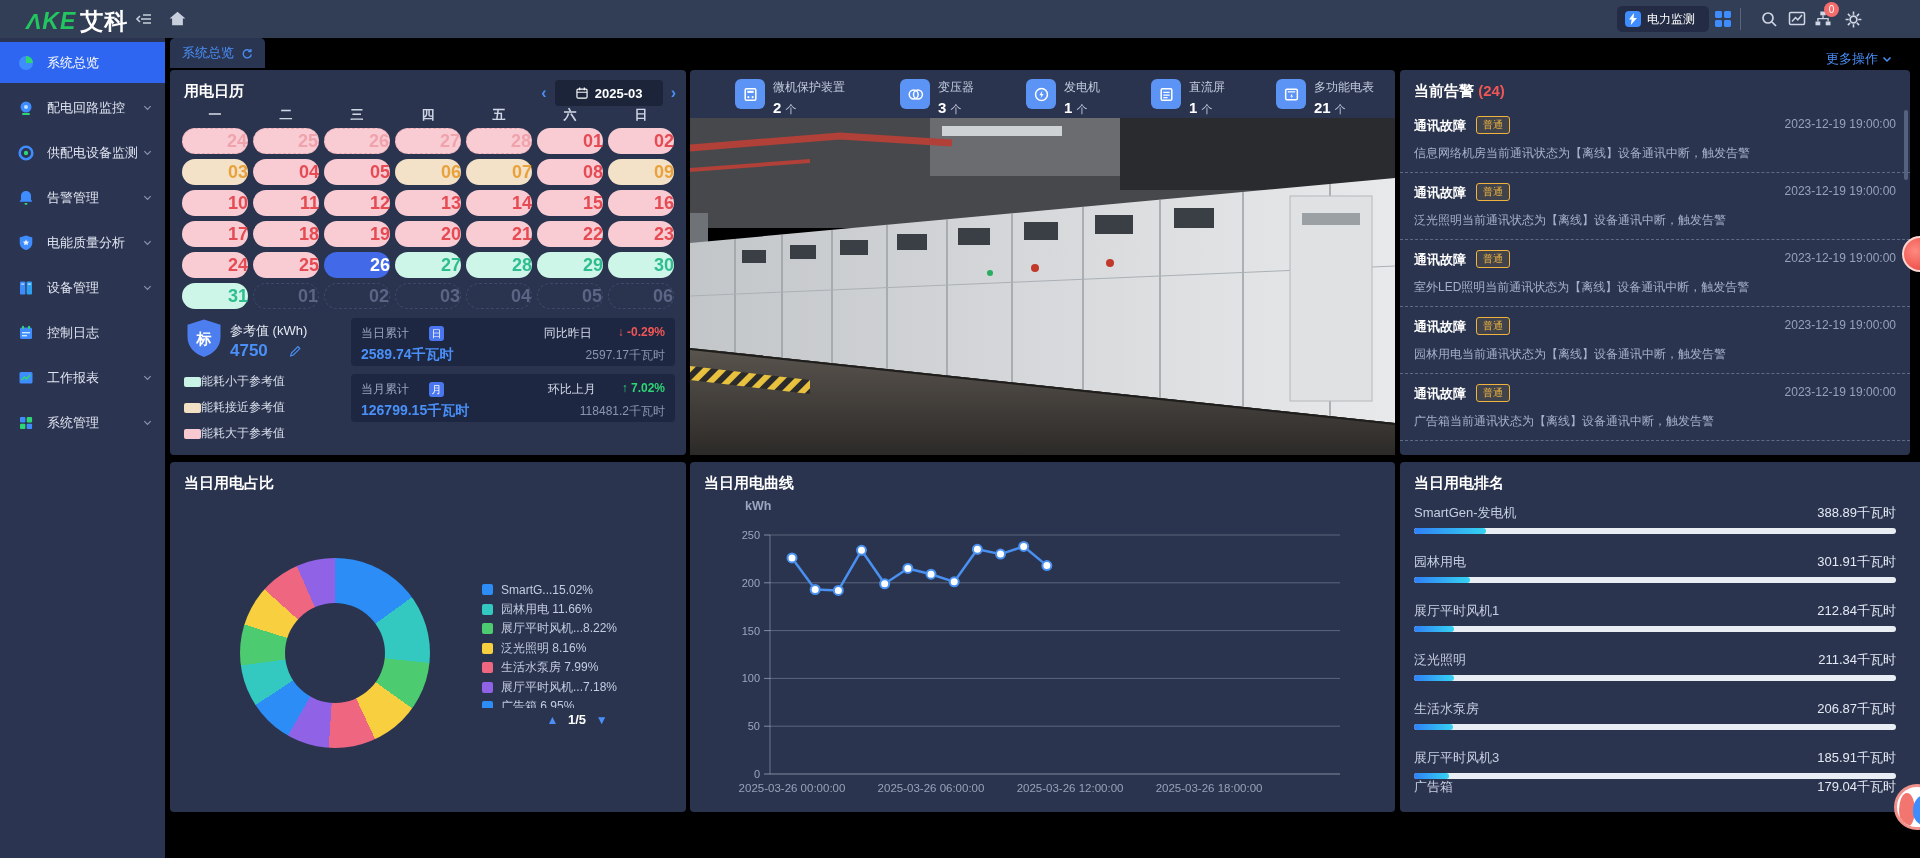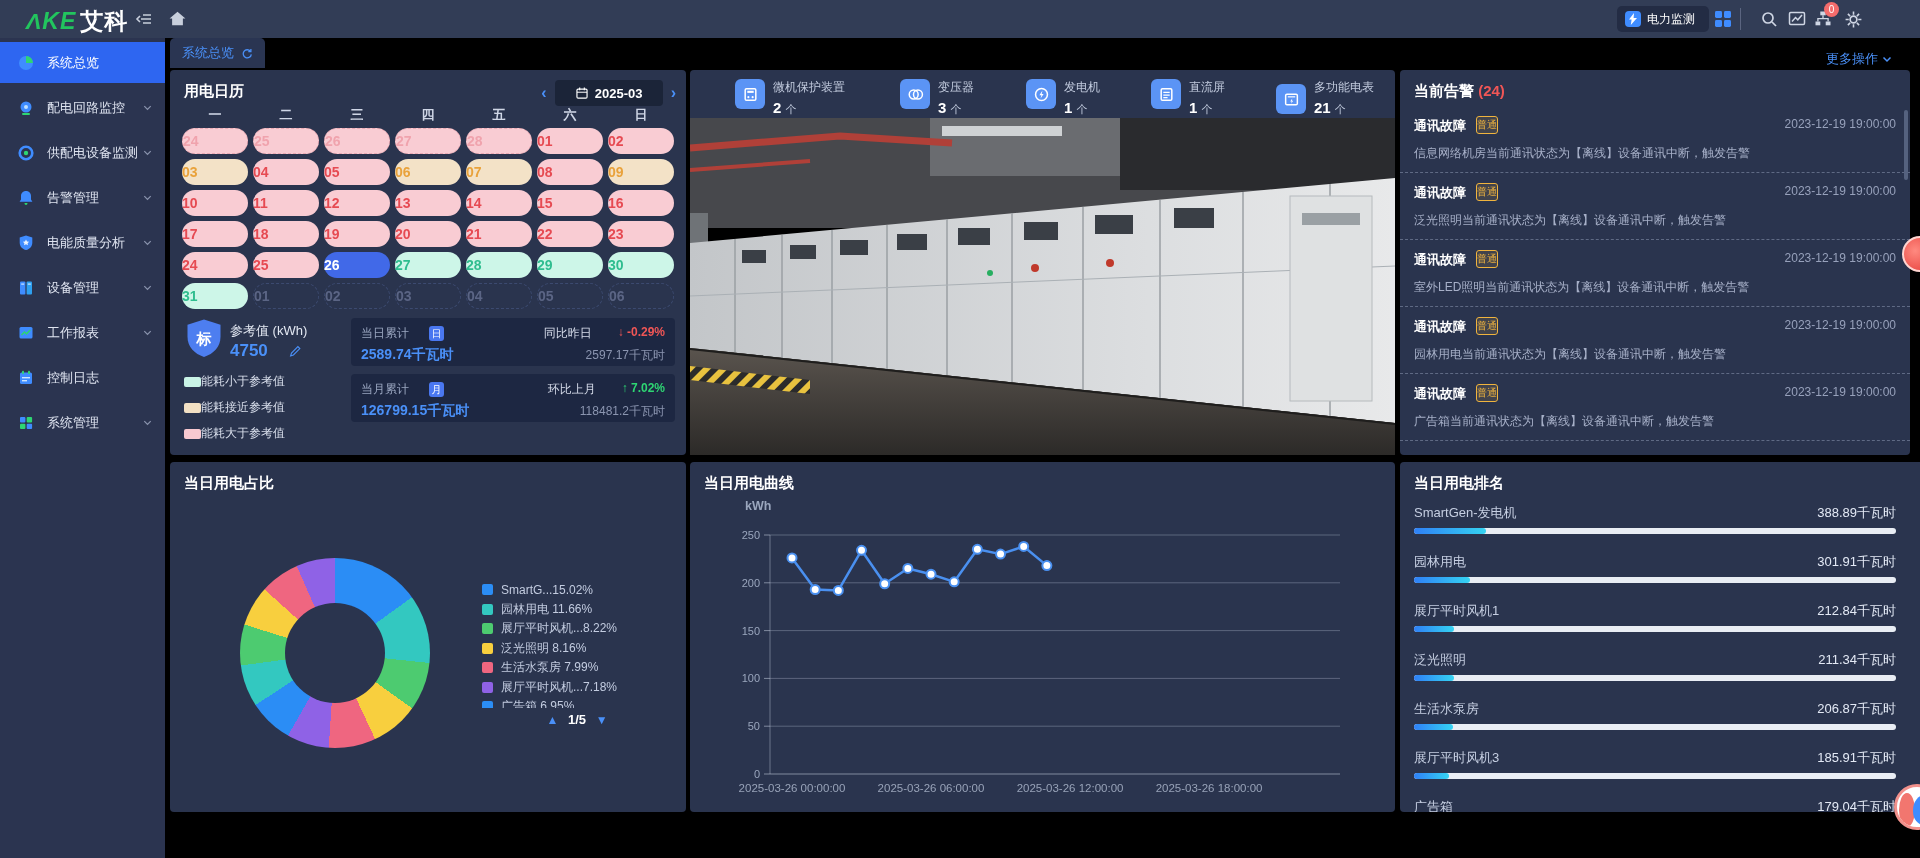--- a/index.html
+++ b/index.html
@@ -40,21 +40,21 @@
   
   #panel-calendar { left:170px; top:70px; width:516px; height:385px; }
   .cal-nav { position:absolute; top:10px; right:10px; display:flex; align-items:center; gap:8px; }
   .cal-arrow { color:#4a90f8; font-size:16px; font-weight:bold; cursor:pointer; line-height:24px; }
   .cal-date { width:108px; height:26px; background:#1b2438; border-radius:4px; display:flex; align-items:center;
               justify-content:center; gap:6px; font-size:13px; font-weight:bold; cursor:pointer; }
   .wdrow { position:absolute; left:12px; top:36px; width:492px; display:grid; grid-template-columns:repeat(7,66px); gap:5px; }
   .wd { text-align:center; font-size:13px; color:#cfd6e6; font-weight:bold; }
   .calgrid { position:absolute; left:12px; top:58px; display:grid; grid-template-columns:repeat(7,66px);
              grid-auto-rows:26px; gap:5px; }
-  .cell { border-radius:13px; text-align:left; line-height:26px; font-size:14px; font-weight:bold; cursor:pointer; }
+  .cell { border-radius:13px; text-align:right; line-height:26px; font-size:18px; font-weight:bold; cursor:pointer; }
   .c-high { background:#f9ccd3; color:#e64a52; }
   .c-near { background:#f3e2c7; color:#e9a23b; }
   .c-low  { background:#cdf6e8; color:#2fbd8f; }
   .c-sel  { background:#4169e8; color:#fff; }
   .c-prev { background:#f9ccd3; color:#f0a3ad; border:1px dashed #eaaab4; line-height:24px; }
   .c-next { background:transparent; color:#5b6585; border:1px dashed #3c4a70; line-height:24px; }
   .ref-label { position:absolute; left:60px; top:252px; font-size:13px; color:#e3e8f2; }
   .ref-value { position:absolute; left:60px; top:271px; font-size:17px; font-weight:bold; color:#4a90f8; display:flex; gap:20px; align-items:center; }
   .cal-leg { position:absolute; left:14px; top:303px; }
   .cal-leg .row { display:flex; align-items:center; gap:0; margin-bottom:9px; }
@@ -82,21 +82,21 @@
   .dev .ct span { font-size:11px; font-weight:normal; color:#c2cbde; }
   .photo { position:absolute; left:0; top:48px; width:705px; height:337px; overflow:hidden; }
 
   
   #panel-alarm { left:1400px; top:70px; width:510px; height:385px; }
   #panel-alarm .ptitle .cnt { color:#f05656; }
   .al-list { position:absolute; left:0; top:36px; width:510px; }
   .al-item { position:relative; height:67px; border-bottom:1px dashed rgba(160,172,200,.45); cursor:pointer; }
   .al-type { position:absolute; left:14px; top:11px; font-size:13px; font-weight:bold; color:#fff; }
   .al-badge { position:absolute; left:76px; top:10px; font-size:10px; color:#f0b43e; border:1px solid #f0b43e;
-              background:rgba(240,180,62,.12); border-radius:3px; padding:1px 0; }
+              background:rgba(240,180,62,.12); border-radius:3px; padding:1px 6px; }
   .al-time { position:absolute; right:14px; top:11px; font-size:12px; color:#97a1bb; }
   .al-desc { position:absolute; left:14px; top:39px; font-size:12px; color:#a7b0c8; }
   .sbar { position:absolute; width:4px; background:#55627f; border-radius:2px; right:2px; }
 
   
   #panel-pie { left:170px; top:462px; width:516px; height:350px; }
   .donut { position:absolute; left:70px; top:96px; width:190px; height:190px; border-radius:50%; }
   .donut::after { content:""; position:absolute; left:45px; top:45px; width:100px; height:100px;
                   border-radius:50%; background:#2a344e; }
   .pleg { position:absolute; left:312px; top:118px; width:190px; height:128px; overflow:hidden; }
@@ -271,42 +271,42 @@
       <span>设备管理</span>
       <span class="chev">
         <svg width="11" height="11" viewBox="0 0 12 12">
           <path d="M2.5 4.5L6 8l3.5-3.5" stroke="#8a93ad" stroke-width="1.4" fill="none"></path>
         </svg>
       </span>
     </div>
     <div class="sitem">
       <span>
         <svg width="18" height="18" viewBox="0 0 18 18">
-          <rect x="2.5" y="3" width="13" height="11.5" rx="1.5" fill="#3f8cff"></rect>
-          <polyline points="4.5,11 7.5,8 9.5,9.8 13.2,6" fill="none" stroke="#2ed573" stroke-width="1.6"></polyline>
-        </svg>
-      </span>
-      <span>工作报表</span>
-      <span class="chev">
-        <svg width="11" height="11" viewBox="0 0 12 12">
-          <path d="M2.5 4.5L6 8l3.5-3.5" stroke="#8a93ad" stroke-width="1.4" fill="none"></path>
-        </svg>
-      </span>
-    </div>
-    <div class="sitem">
-      <span>
-        <svg width="18" height="18" viewBox="0 0 18 18">
           <rect x="3" y="3.5" width="12" height="11.5" rx="1.5" fill="#3f8cff"></rect>
           <rect x="5" y="1.8" width="2" height="3.2" rx=".8" fill="#2ed573"></rect>
           <rect x="11" y="1.8" width="2" height="3.2" rx=".8" fill="#2ed573"></rect>
           <rect x="5" y="8" width="8" height="1.4" fill="#cfe6ff"></rect>
           <rect x="5" y="11" width="5" height="1.4" fill="#cfe6ff"></rect>
         </svg>
       </span>
       <span>控制日志</span>
+    </div>
+    <div class="sitem">
+      <span>
+        <svg width="18" height="18" viewBox="0 0 18 18">
+          <rect x="2.5" y="3" width="13" height="11.5" rx="1.5" fill="#3f8cff"></rect>
+          <polyline points="4.5,11 7.5,8 9.5,9.8 13.2,6" fill="none" stroke="#2ed573" stroke-width="1.6"></polyline>
+        </svg>
+      </span>
+      <span>工作报表</span>
+      <span class="chev">
+        <svg width="11" height="11" viewBox="0 0 12 12">
+          <path d="M2.5 4.5L6 8l3.5-3.5" stroke="#8a93ad" stroke-width="1.4" fill="none"></path>
+        </svg>
+      </span>
     </div>
     <div class="sitem">
       <span>
         <svg width="18" height="18" viewBox="0 0 18 18">
           <rect x="3" y="3" width="5.4" height="5.4" rx="1" fill="#3f8cff"></rect>
           <rect x="9.7" y="3" width="5.4" height="5.4" rx="1" fill="#2ed573"></rect>
           <rect x="3" y="9.7" width="5.4" height="5.4" rx="1" fill="#2ed573"></rect>
           <rect x="9.7" y="9.7" width="5.4" height="5.4" rx="1" fill="#3f8cff"></rect>
         </svg>
       </span>
@@ -507,21 +507,21 @@
           <svg width="17" height="17" viewBox="0 0 16 16">
             <rect x="3" y="2.5" width="10" height="11" rx="1.2" fill="none" stroke="#fff" stroke-width="1.4"></rect>
             <path d="M5 6h6M5 8.5h6M5 11h4" stroke="#fff" stroke-width="1.2"></path>
           </svg>
         </span>
         <div>
           <div class="lb">直流屏</div>
           <div class="ct">1 <span>个</span></div>
         </div>
       </div>
-      <div class="dev" style="left: 586px; align-items: center;">
+      <div class="dev" style="left: 586px;">
         <span class="ic">
           <svg width="17" height="17" viewBox="0 0 16 16">
             <rect x="2.5" y="3" width="11" height="10" rx="1.2" fill="none" stroke="#fff" stroke-width="1.4"></rect>
             <path d="M4.5 5.5h7" stroke="#fff" stroke-width="1.1"></path>
             <path d="M8.7 7L6.8 9.9h1.4L7.6 12l2-2.9H8.4z" fill="#fff"></path>
           </svg>
         </span>
         <div>
           <div class="lb">多功能电表</div>
           <div class="ct">21 <span>个</span></div>
@@ -735,21 +735,21 @@
           <div class="rk-fill" style="width: 8%;"></div>
         </div>
       </div>
       <div class="rk-row" style="top: 287px;">
         <div class="rk-lb">展厅平时风机3</div>
         <div class="rk-val">185.91千瓦时</div>
         <div class="rk-track">
           <div class="rk-fill" style="width: 7.2%;"></div>
         </div>
       </div>
-      <div class="rk-row" style="top: 336px;">
+      <div class="rk-row" style="top: 316px;">
         <div class="rk-lb">广告箱</div>
         <div class="rk-val">179.04千瓦时</div>
       </div>
     </div>
   <div class="sbar" style="top:95px;height:80px"></div>
 </div>
 
 <div class="float-a"></div>
 <div class="float-b"></div>
 

